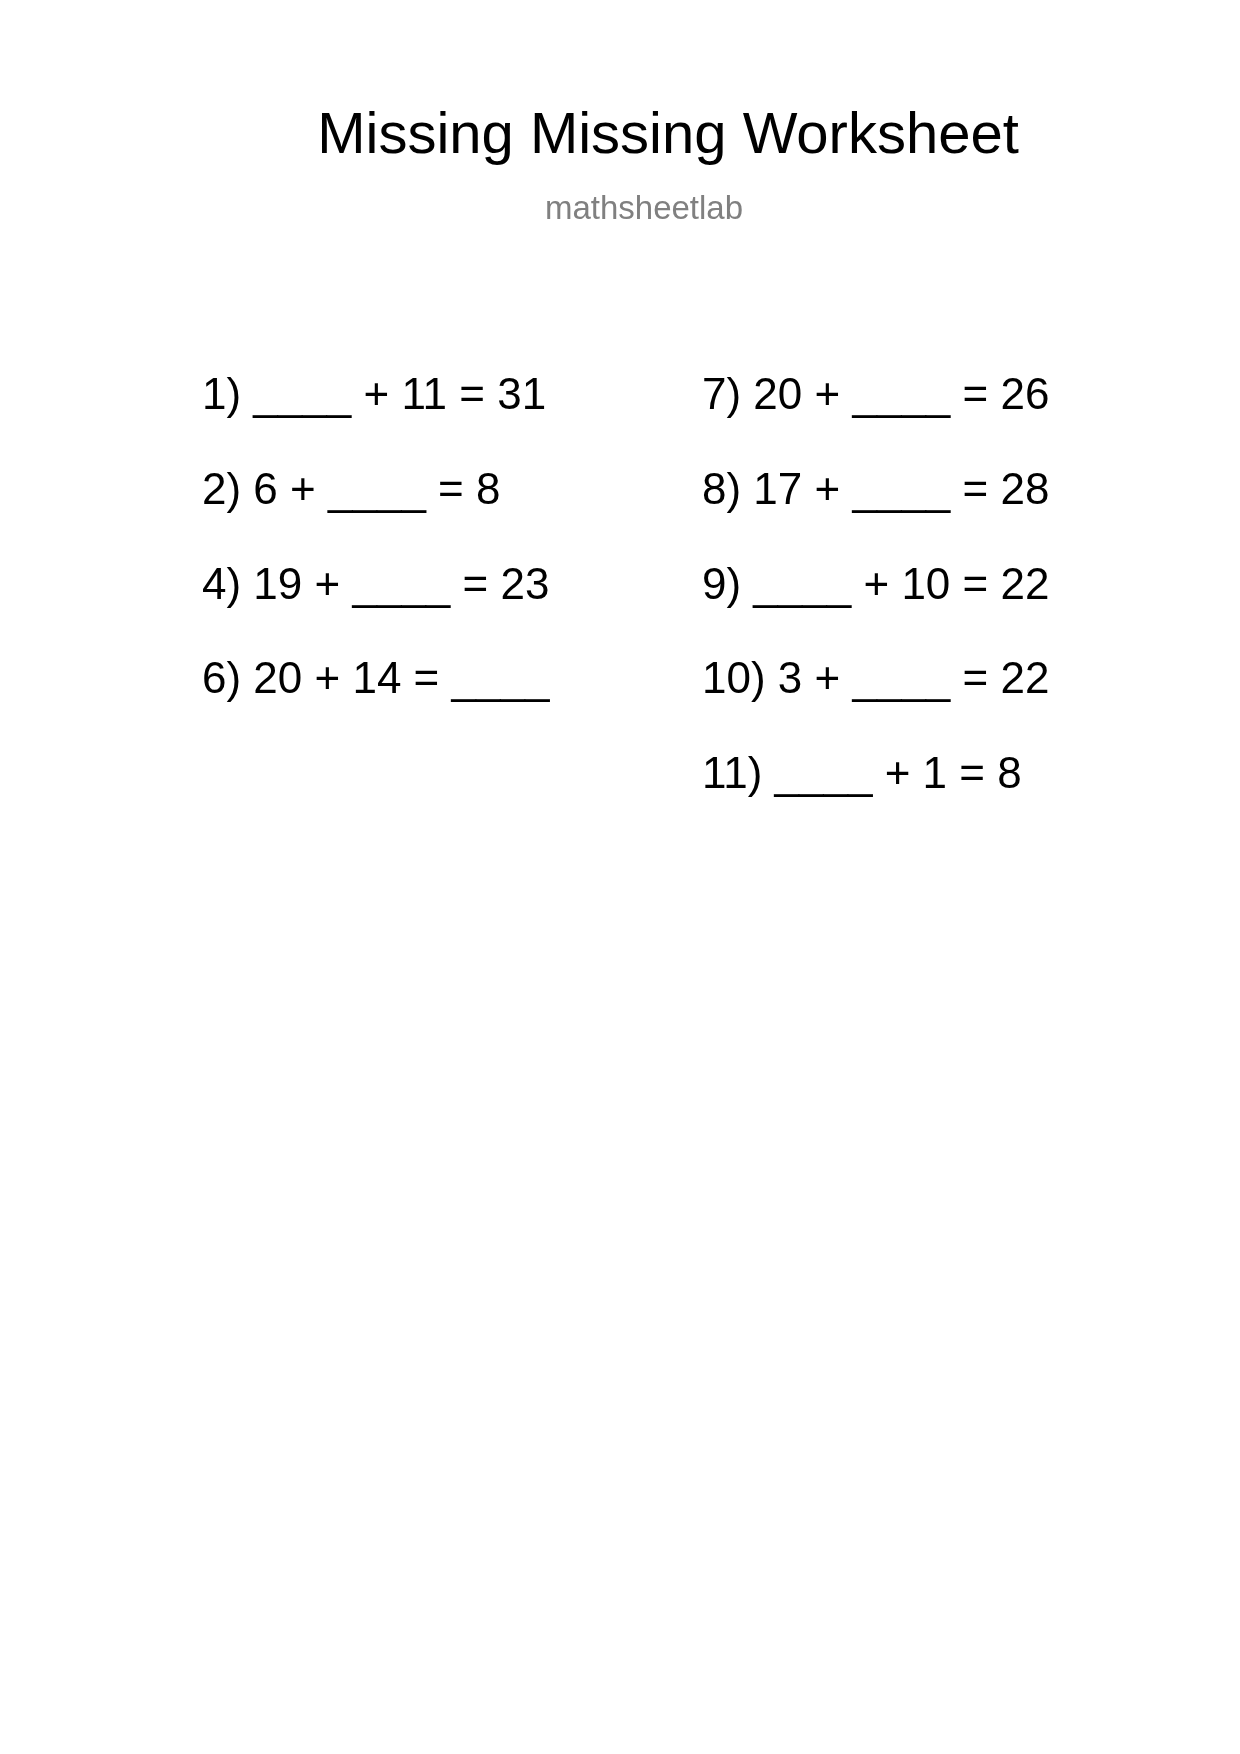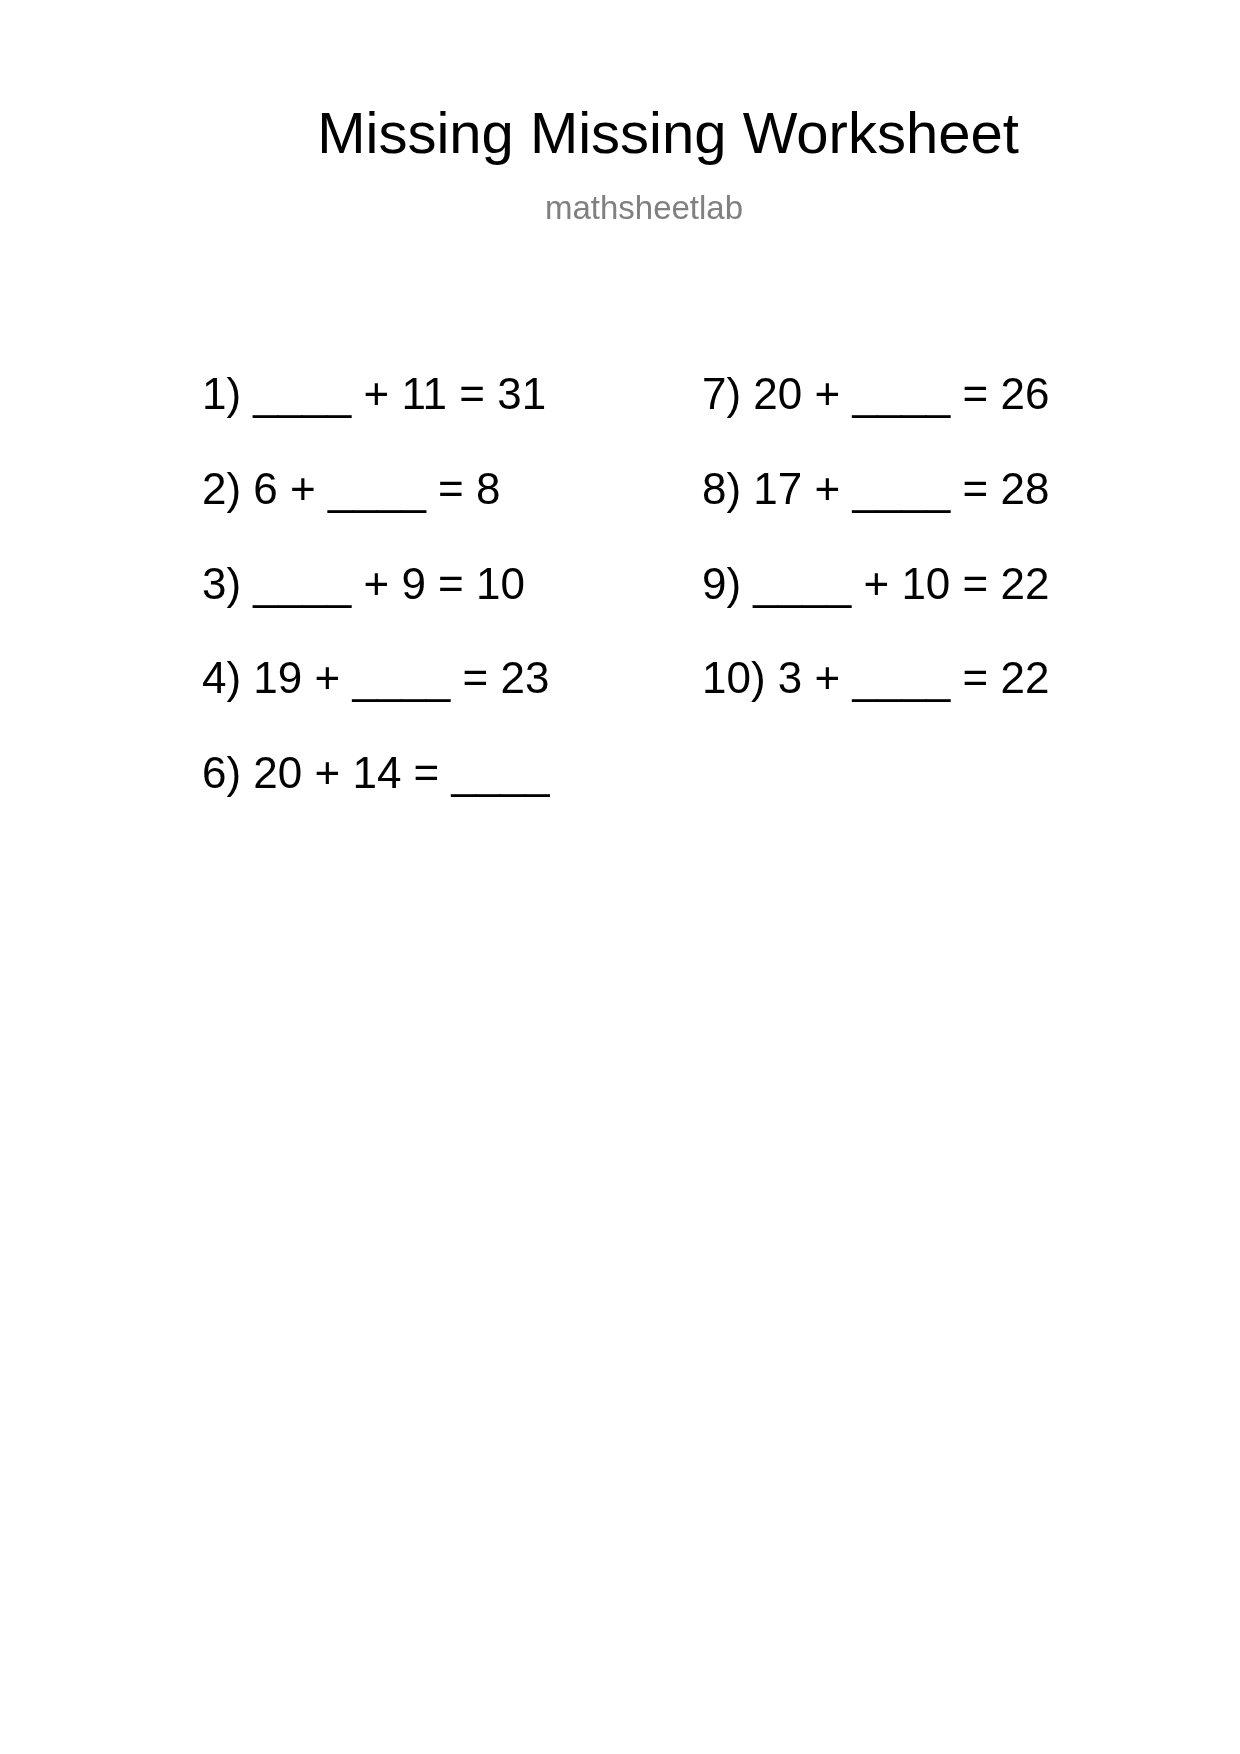--- a/index.html
+++ b/index.html
@@ -57,24 +57,24 @@
 </head>
 <body>
 
 <div class="page">
   <div class="title">Missing Missing Worksheet</div>
   <div class="subtitle">mathsheetlab</div>
 
   <div class="column col-left">
     <div class="problem">1) ____ + 11 = 31</div>
     <div class="problem">2) 6 + ____ = 8</div>
-    <div class="problem">3) ____ + 9 = 10</div>
     <div class="problem">4) 19 + ____ = 23</div>
     <div class="problem">6) 20 + 14 = ____</div>
   </div>
 
   <div class="column col-right">
     <div class="problem">7) 20 + ____ = 26</div>
     <div class="problem">8) 17 + ____ = 28</div>
     <div class="problem">9) ____ + 10 = 22</div>
     <div class="problem">10) 3 + ____ = 22</div>
+    <div class="problem">11) ____ + 1 = 8</div>
   </div>
 </div>
 
 </body></html>

